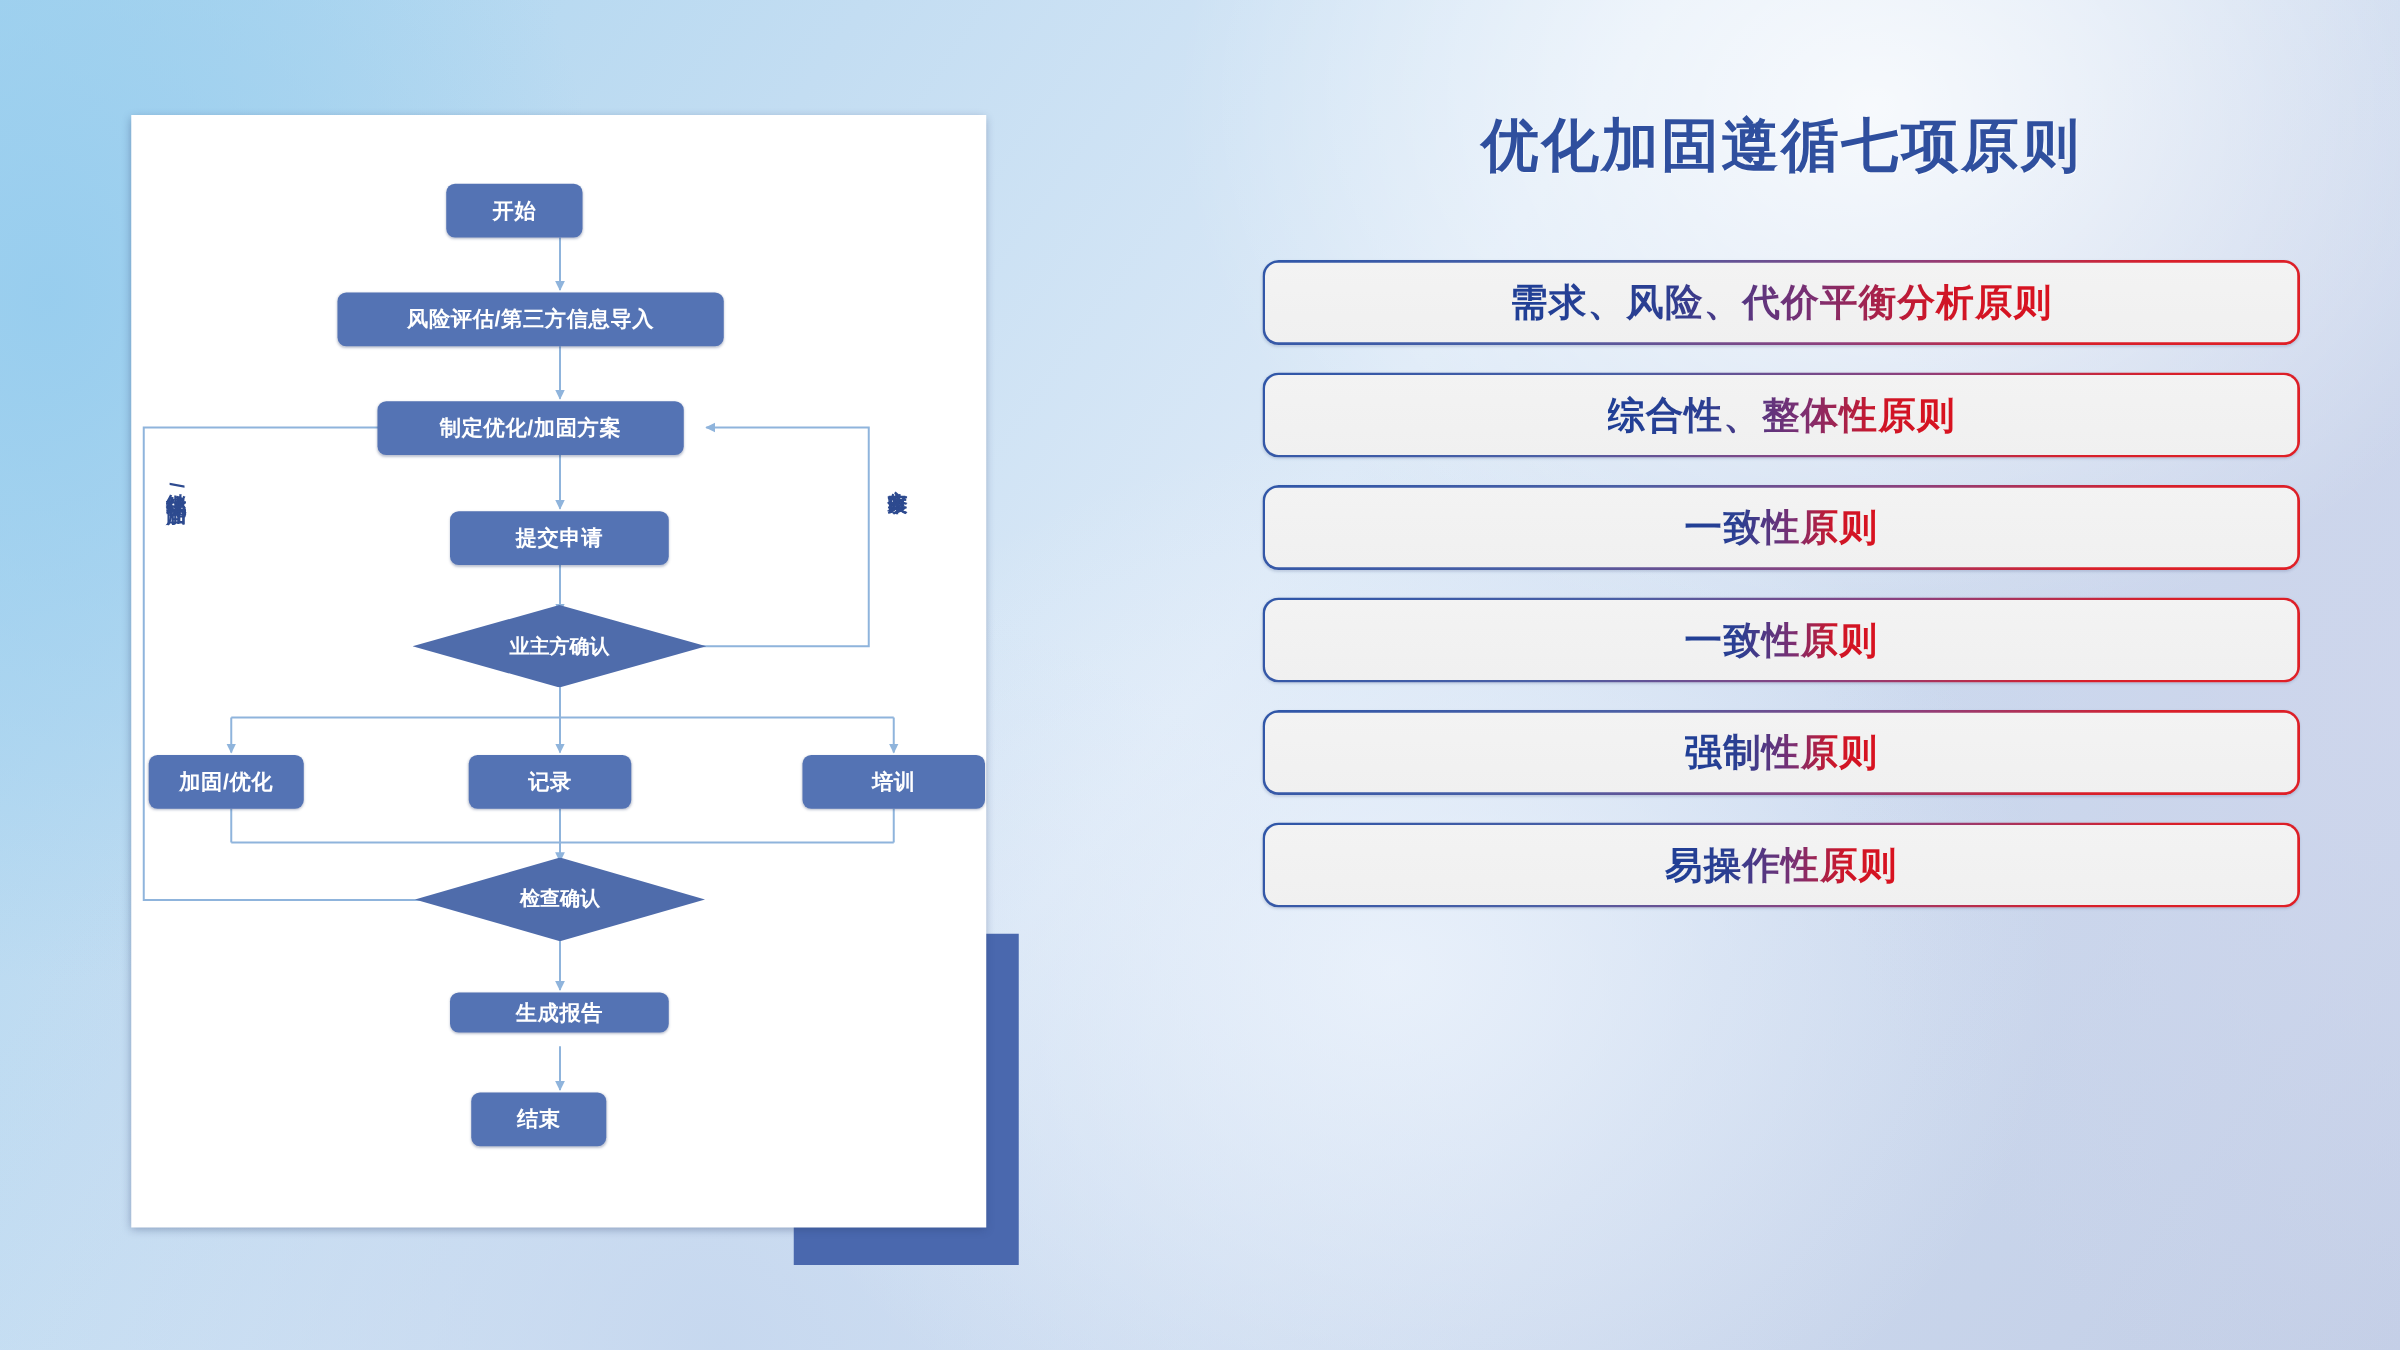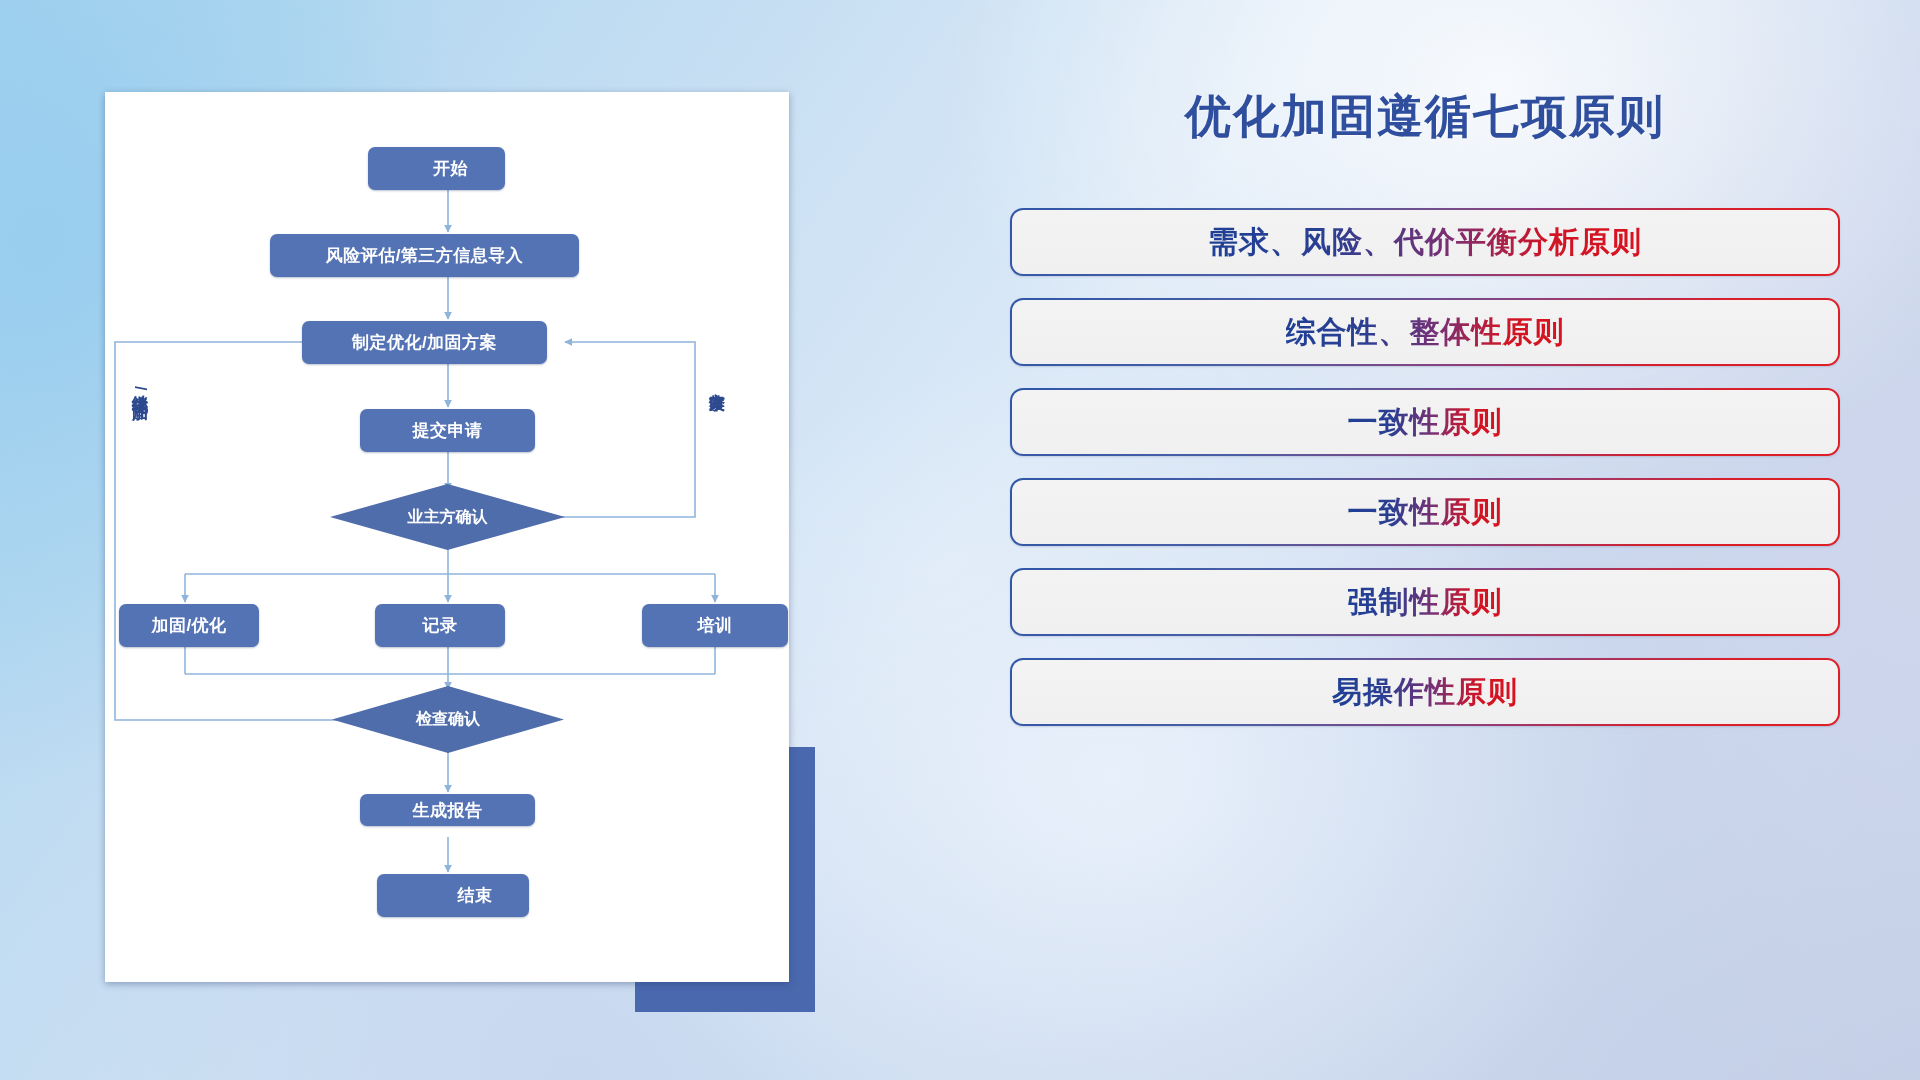--- a/index.html
+++ b/index.html
@@ -189,61 +189,61 @@
 
           <path d="M343,660 L343,700" marker-end="url(#ah)"></path>
 
           <path d="M343,745 L343,780" marker-end="url(#ah)"></path>
 
           <path d="M255,628 L10,628 L10,250 L230,250" marker-end="url(#ah)"></path>
         </g>
       </svg>
 
       <div class="fc">
-        <div class="node" style="left:263px; top:55px; width:109px; height:43px;padding-left:28px;">
+        <div class="node" style="left:252px; top:55px; width:109px; height:43px;">
           <span>开始</span>
         </div>
 
         <div class="node" style="left:197px; top:229px; width:245px; height:43px;">
           <span>制定优化/加固方案</span>
         </div>
 
         <div class="node" style="left:165px; top:142px; width:309px; height:43px;">
           <span>风险评估/第三方信息导入</span>
         </div>
 
         <div class="node" style="left:255px; top:317px; width:175px; height:43px;">
           <span>提交申请</span>
         </div>
 
         <div class="diamond" style="left:225px; top:392px; width:235px; height:66px;">
           <span>业主方确认</span>
         </div>
 
-        <div class="node" style="left:14px; top:512px; width:140px; height:43px;">
+        <div class="node" style="left:14px; top:512px; width:124px; height:43px;">
           <span>加固/优化</span>
         </div>
 
         <div class="node" style="left:270px; top:512px; width:130px; height:43px;">
           <span>记录</span>
         </div>
 
         <div class="node" style="left:537px; top:512px; width:146px; height:43px;">
           <span>培训</span>
         </div>
 
         <div class="diamond" style="left:227px; top:594px; width:232px; height:67px;">
           <span>检查确认</span>
         </div>
 
         <div class="node" style="left:255px; top:702px; width:175px; height:32px;">
           <span>生成报告</span>
         </div>
 
-        <div class="node" style="left:272px; top:782px; width:108px; height:43px;padding-left:44px;">
+        <div class="node" style="left:272px; top:782px; width:108px; height:43px;">
           <span>结束</span>
         </div>
 
         <div class="vlabel slashy" style="left:26px; top:290px;">继续优化/加固</div>
 
         <div class="vlabel" style="left:603px; top:287px;">方案修改</div>
       </div>
 
     </div>
   </div>

